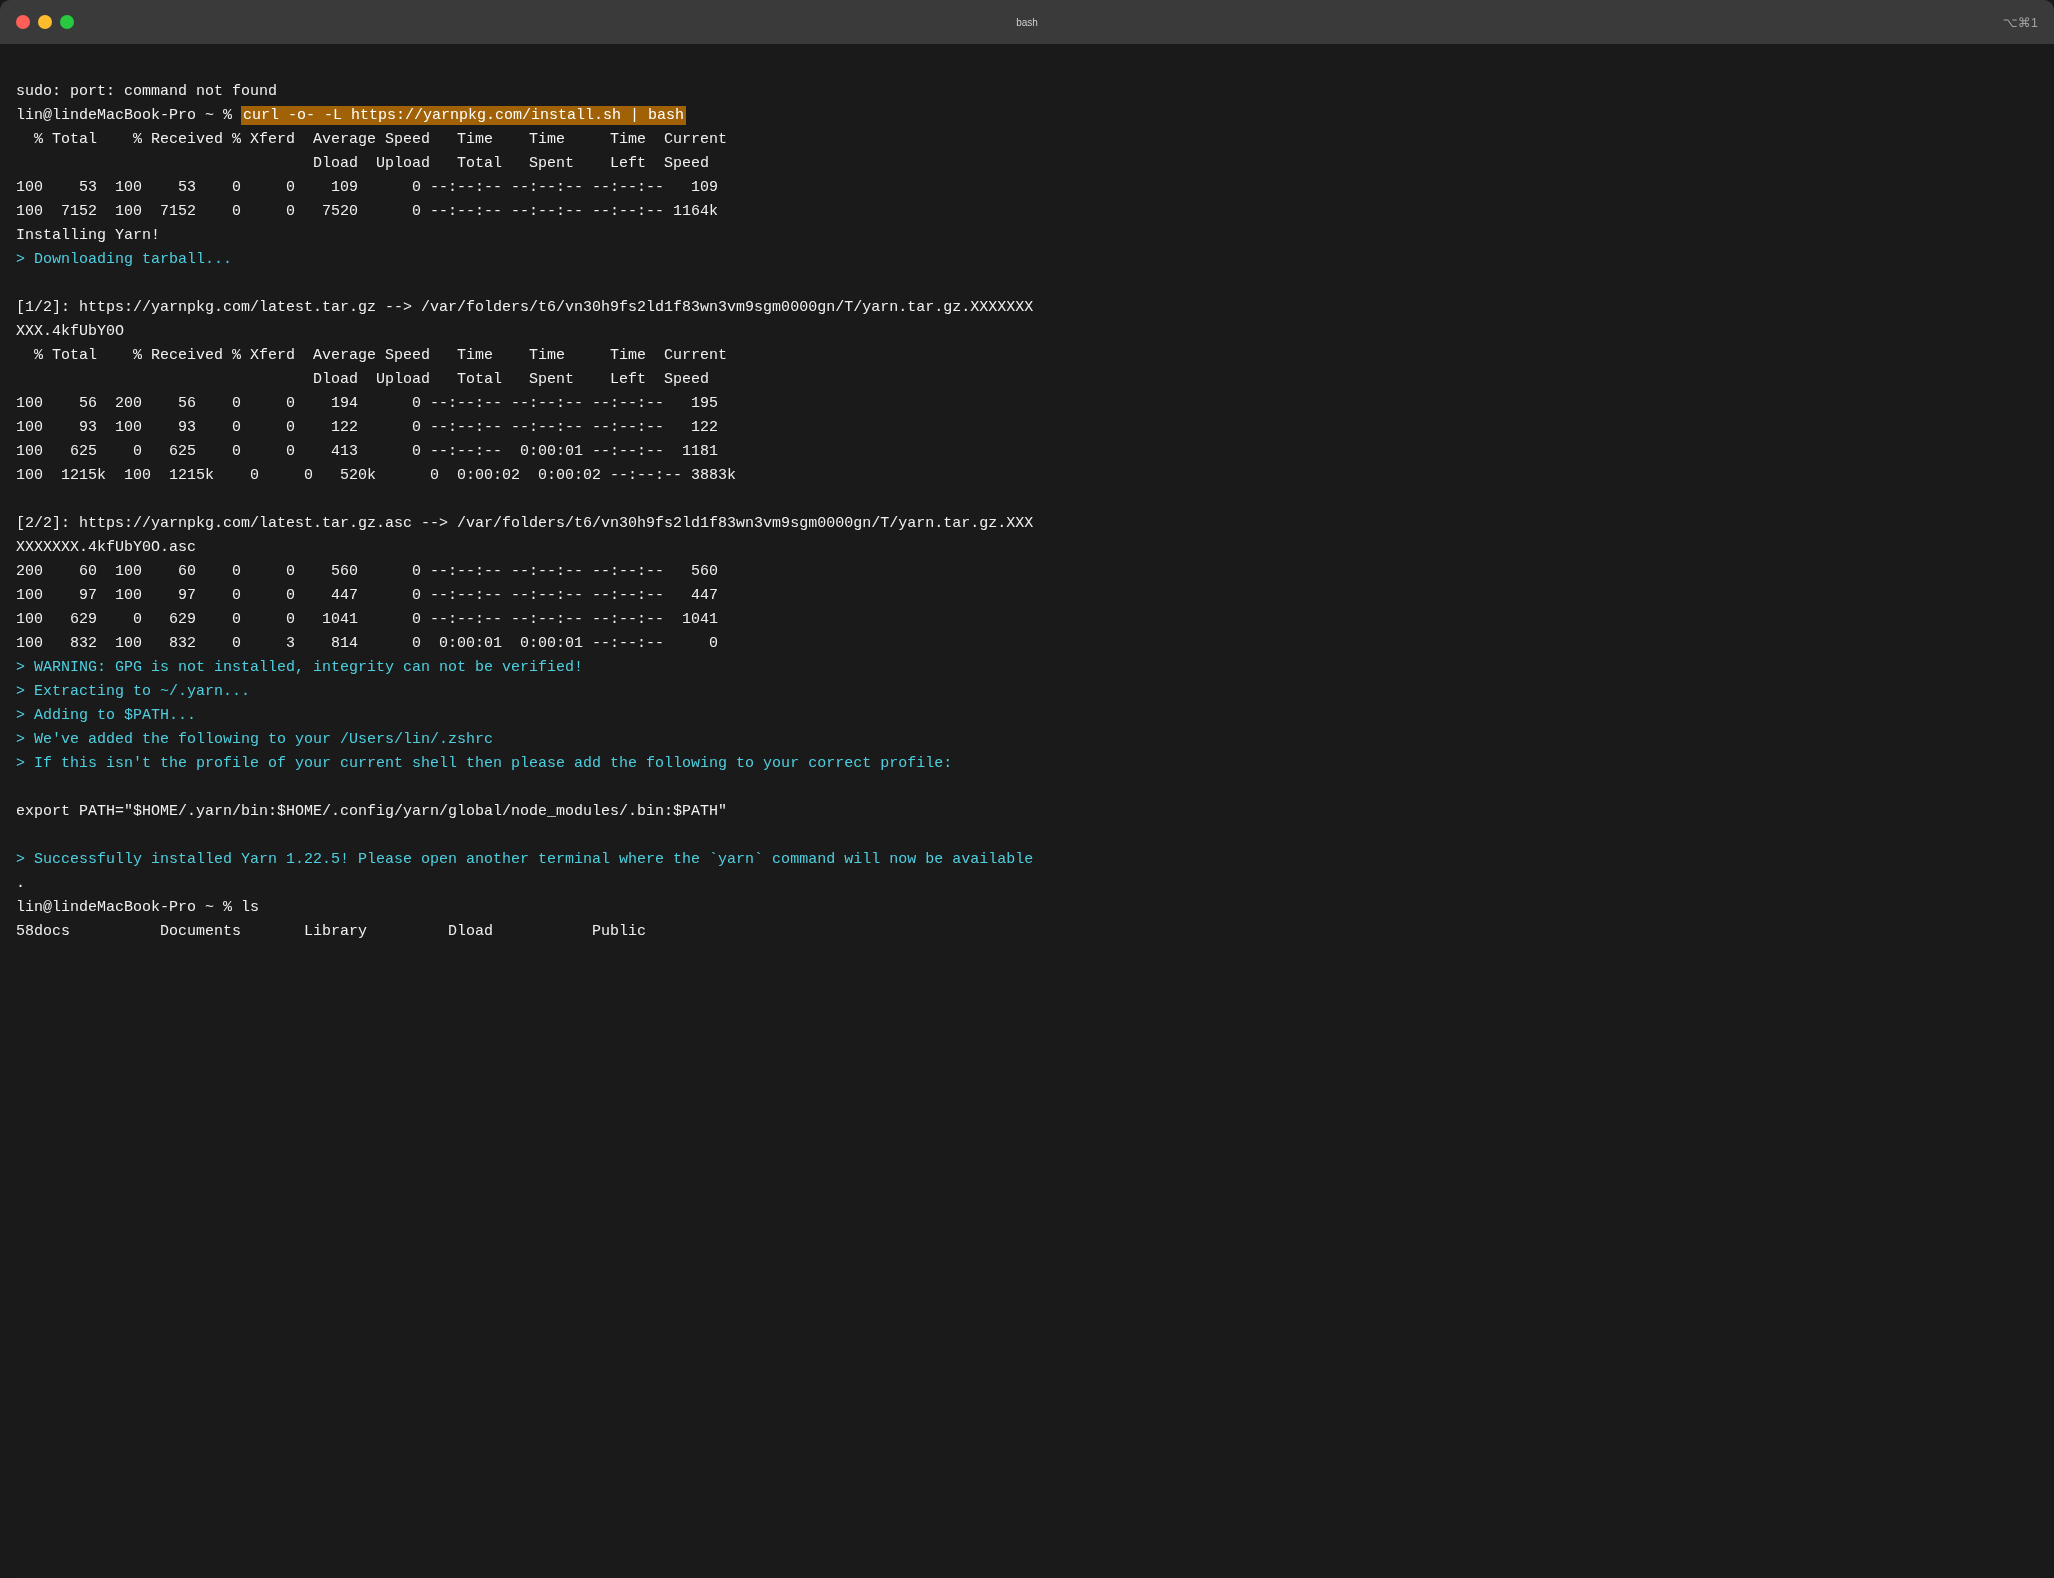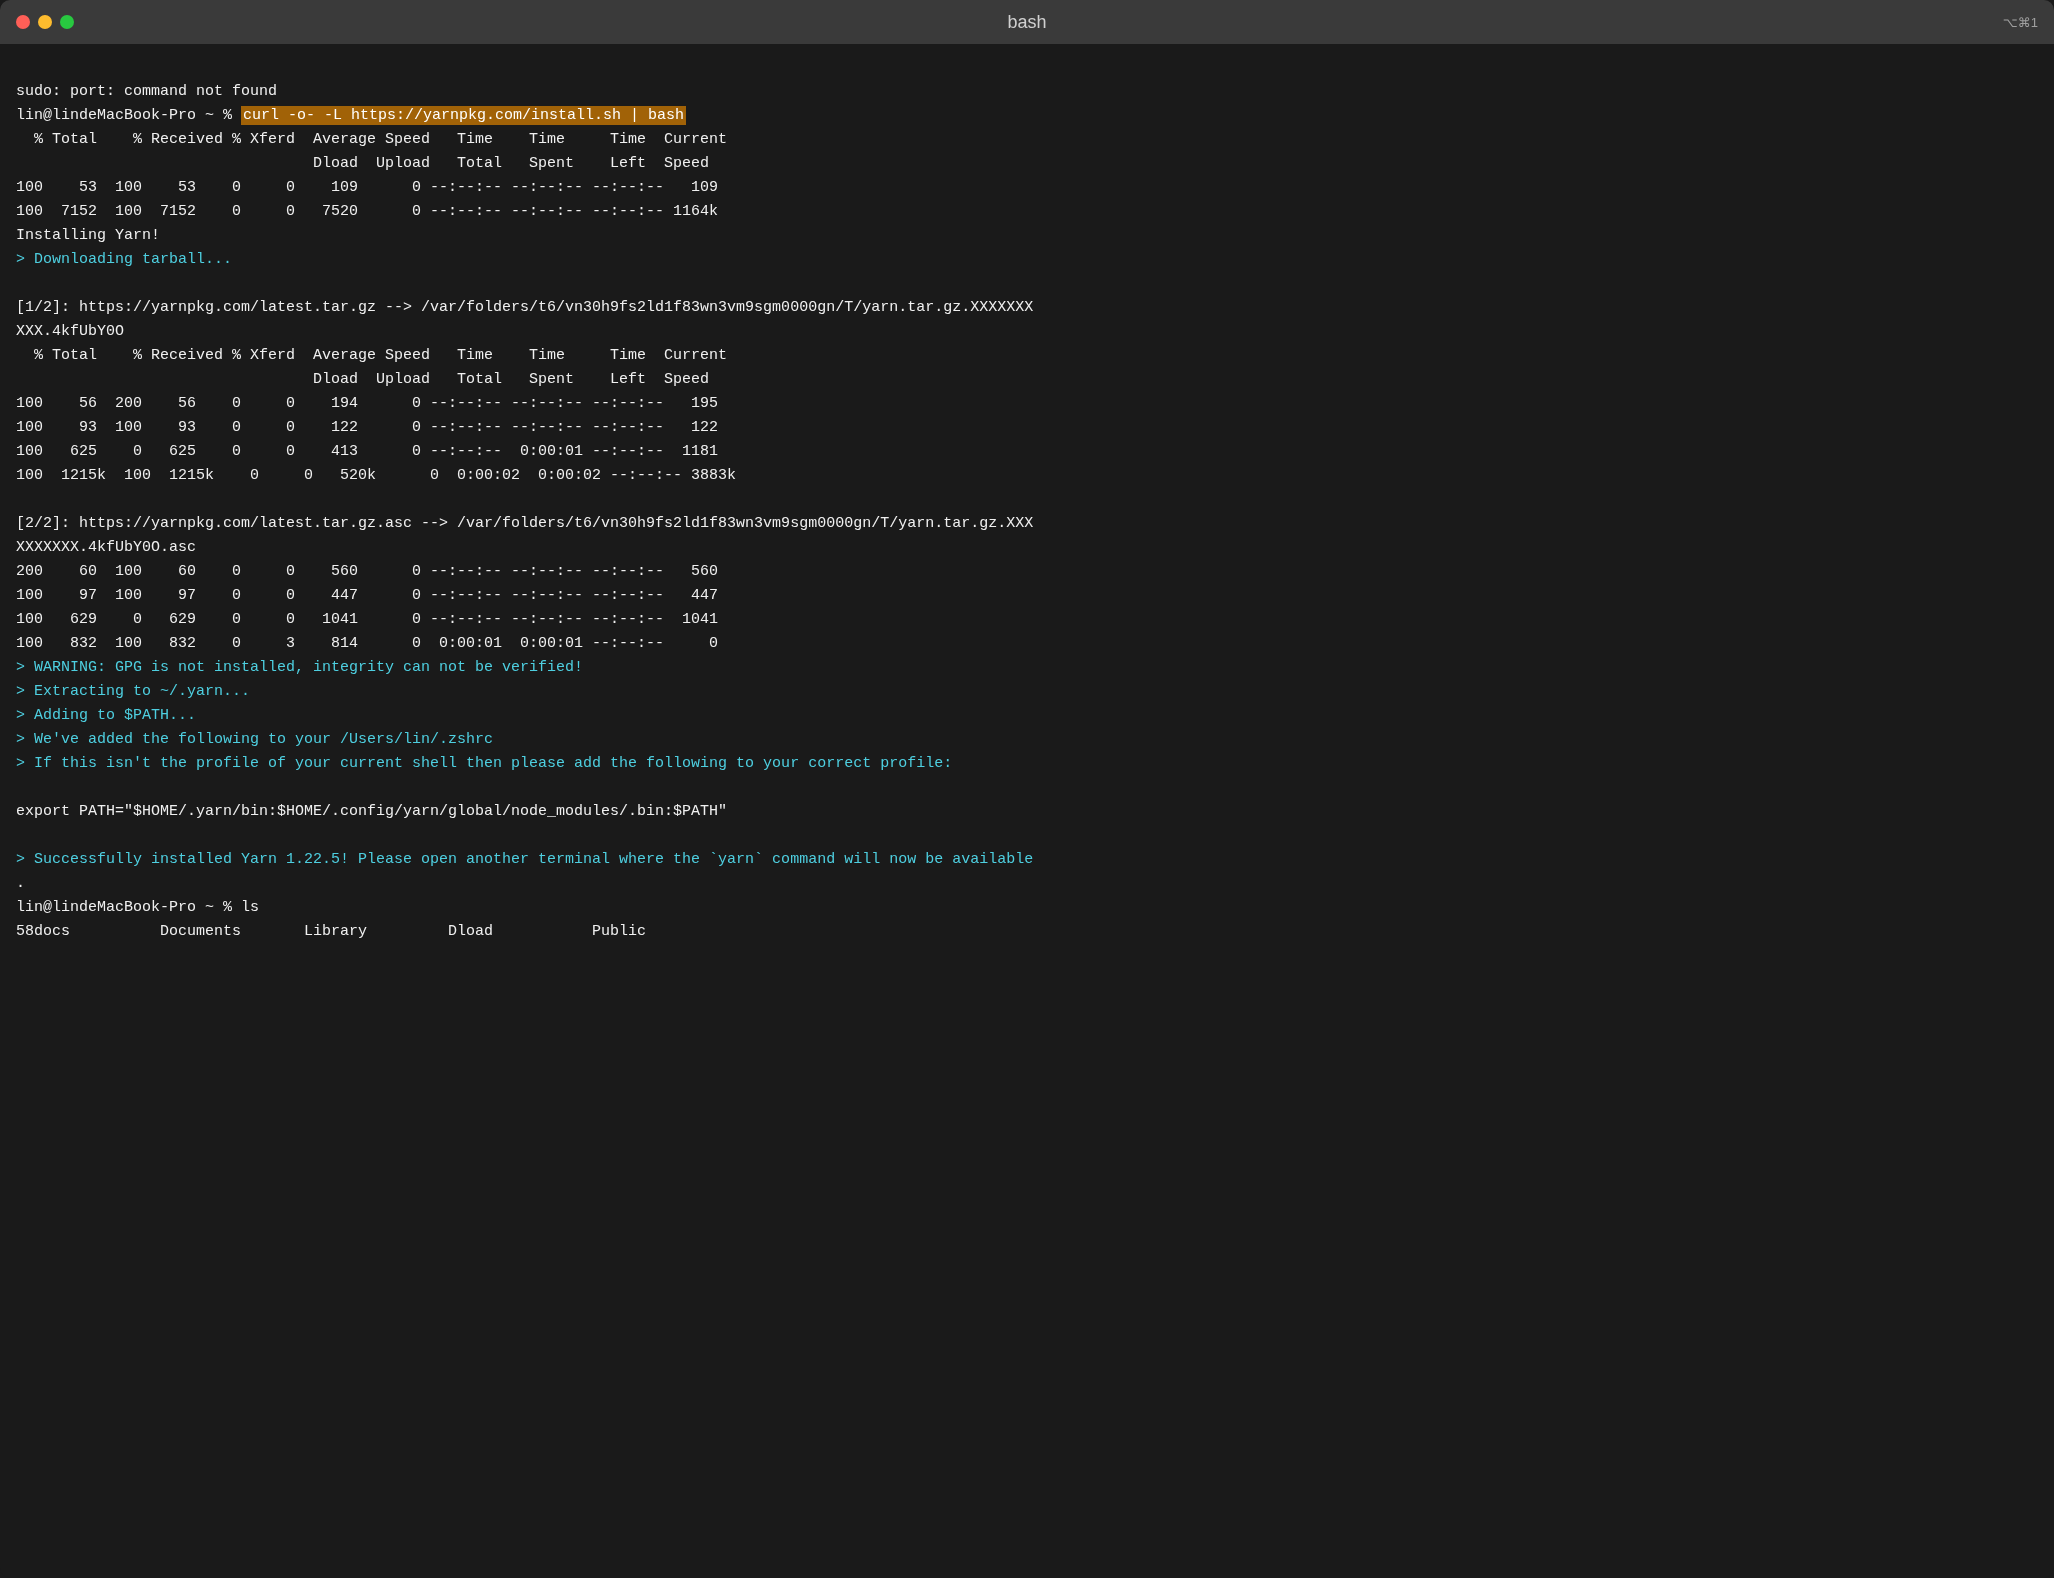--- a/index.html
+++ b/index.html
@@ -48,21 +48,21 @@
 
     .close { background: #ff5f57; }
     .minimize { background: #febc2e; }
     .maximize { background: #28c840; }
 
     .title {
       position: absolute;
       left: 50%;
       transform: translateX(-50%);
       color: #d0d0d0;
-      font-size: 18px;
+      font-size: 10px;
       font-family: -apple-system, BlinkMacSystemFont, sans-serif;
     }
 
     .shortcut {
       position: absolute;
       right: 16px;
       color: #a0a0a0;
       font-size: 13px;
       font-family: -apple-system, BlinkMacSystemFont, sans-serif;
     }

